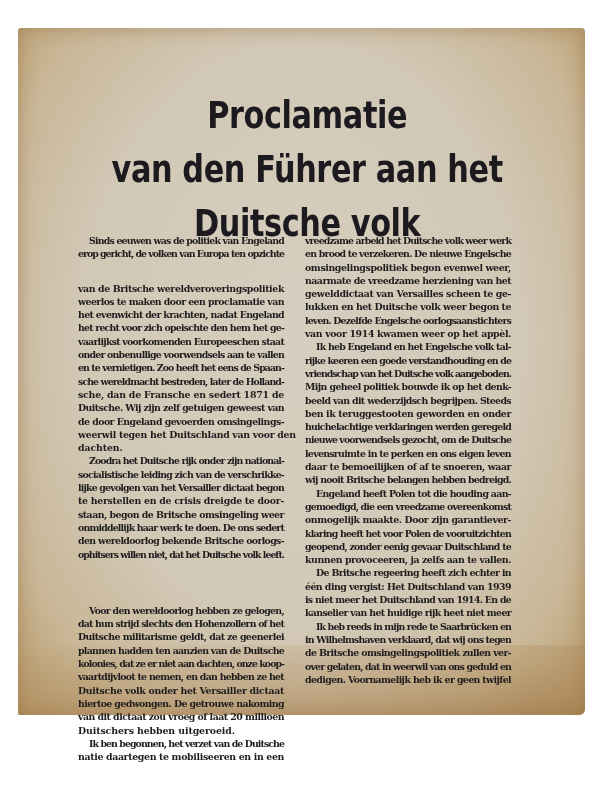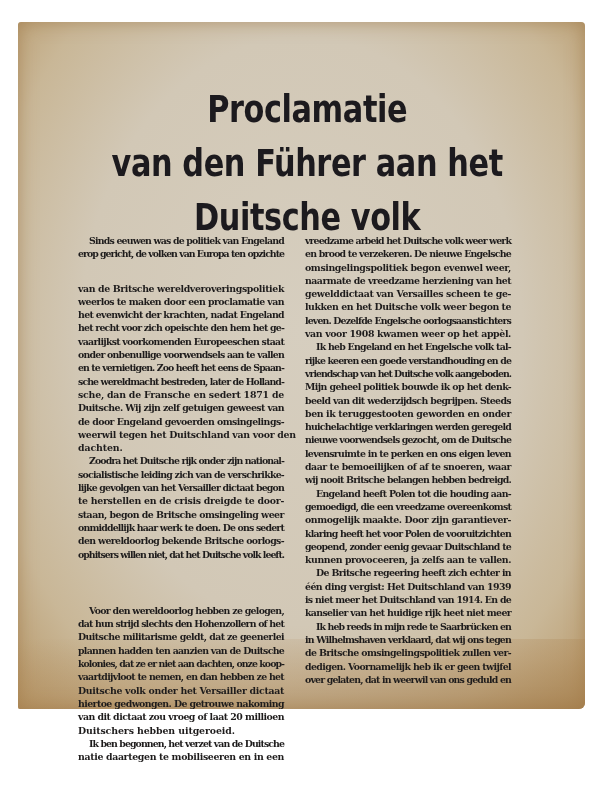--- a/index.html
+++ b/index.html
@@ -4,21 +4,21 @@
 <style>
   html, body { margin: 0; padding: 0; }
   body {
     width: 600px; height: 808px;
     background: #ffffff;
     position: relative;
     overflow: hidden;
   }
   .paper {
     position: absolute;
-    left: 18px; top: 22px;
+    left: 18px; top: 28px;
     width: 567px; height: 687px;
     background:
       radial-gradient(ellipse at 50% 45%, #d6cebf 0%, #d2c8b6 55%, #c9b797 80%, #b8996a 100%);
     border-radius: 3px 4px 6px 2px;
     box-shadow: inset 0 0 18px rgba(150,110,60,0.55);
   }
   .paper::after {
     content: "";
     position: absolute;
     left: 0; right: 0; bottom: 0; height: 70px;
@@ -108,21 +108,21 @@
     <span class="ln" style="letter-spacing: -0.345046px;">natie daartegen te mobiliseeren en in een</span>
   </div>
 <div class="col right" id="col-1">
     <span class="ln" style="letter-spacing: -0.892614px;">vreedzame arbeid het Duitsche volk weer werk</span>
     <span class="ln" style="letter-spacing: -0.776962px;">en brood te verzekeren. De nieuwe Engelsche</span>
     <span class="ln" style="letter-spacing: -0.391406px;">omsingelingspolitiek begon evenwel weer,</span>
     <span class="ln" style="letter-spacing: -0.524219px;">naarmate de vreedzame herziening van het</span>
     <span class="ln" style="letter-spacing: -0.376786px;">gewelddictaat van Versailles scheen te ge-</span>
     <span class="ln" style="letter-spacing: -0.454421px;">lukken en het Duitsche volk weer begon te</span>
     <span class="ln" style="letter-spacing: -0.853125px;">leven. Dezelfde Engelsche oorlogsaanstichters</span>
-    <span class="ln last" style="letter-spacing: -0.368029px;">van voor 1908 kwamen weer op het appèl.</span>
+    <span class="ln last" style="letter-spacing: -0.368029px;">van voor 1914 kwamen weer op het appèl.</span>
     <span class="ln ind" style="letter-spacing: -0.735045px;">Ik heb Engeland en het Engelsche volk tal-</span>
     <span class="ln" style="letter-spacing: -0.868466px;">rijke keeren een goede verstandhouding en de</span>
     <span class="ln" style="letter-spacing: -0.994444px;">vriendschap van het Duitsche volk aangeboden.</span>
     <span class="ln" style="letter-spacing: -0.596366px;">Mijn geheel politiek bouwde ik op het denk-</span>
     <span class="ln" style="letter-spacing: -0.642614px;">beeld van dit wederzijdsch begrijpen. Steeds</span>
     <span class="ln" style="letter-spacing: -0.371635px;">ben ik teruggestooten geworden en onder</span>
     <span class="ln" style="letter-spacing: -0.780596px;">huichelachtige verklaringen werden geregeld</span>
     <span class="ln" style="letter-spacing: -0.869985px;">nieuwe voorwendsels gezocht, om de Duitsche</span>
     <span class="ln" style="letter-spacing: -0.694815px;">levensruimte in te perken en ons eigen leven</span>
     <span class="ln" style="letter-spacing: -0.463735px;">daar te bemoeilijken of af te snoeren, waar</span>
@@ -133,15 +133,15 @@
     <span class="ln" style="letter-spacing: -0.798709px;">klaring heeft het voor Polen de vooruitzichten</span>
     <span class="ln" style="letter-spacing: -0.743532px;">geopend, zonder eenig gevaar Duitschland te</span>
     <span class="ln last" style="letter-spacing: -0.440843px;">kunnen provoceeren, ja zelfs aan te vallen.</span>
     <span class="ln ind" style="letter-spacing: -0.645015px;">De Britsche regeering heeft zich echter in</span>
     <span class="ln" style="letter-spacing: -0.537872px;">één ding vergist: Het Duitschland van 1939</span>
     <span class="ln" style="letter-spacing: -0.712571px;">is niet meer het Duitschland van 1914. En de</span>
     <span class="ln" style="letter-spacing: -0.660417px;">kanselier van het huidige rijk heet niet meer</span>
     <span class="ln ind" style="letter-spacing: -0.87798px;">Ik heb reeds in mijn rede te Saarbrücken en</span>
     <span class="ln" style="letter-spacing: -0.830903px;">in Wilhelmshaven verklaard, dat wij ons tegen</span>
     <span class="ln" style="letter-spacing: -0.608878px;">de Britsche omsingelingspolitiek zullen ver-</span>
+    <span class="ln" style="letter-spacing: -0.830299px;">over gelaten, dat in weerwil van ons geduld en</span>
     <span class="ln" style="letter-spacing: -0.613139px;">dedigen. Voornamelijk heb ik er geen twijfel</span>
-    <span class="ln" style="letter-spacing: -0.830299px;">over gelaten, dat in weerwil van ons geduld en</span>
   </div>
 
 </body></html>

